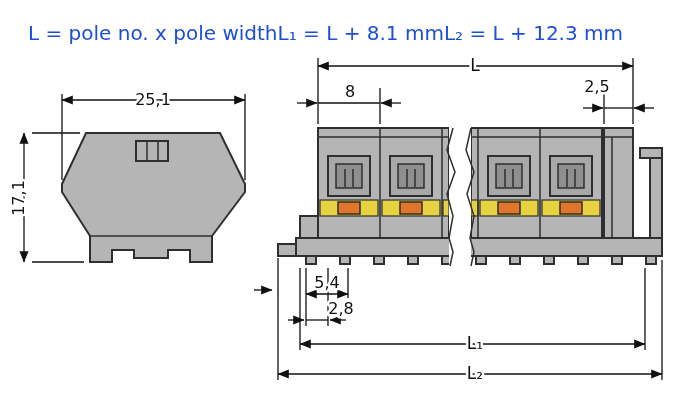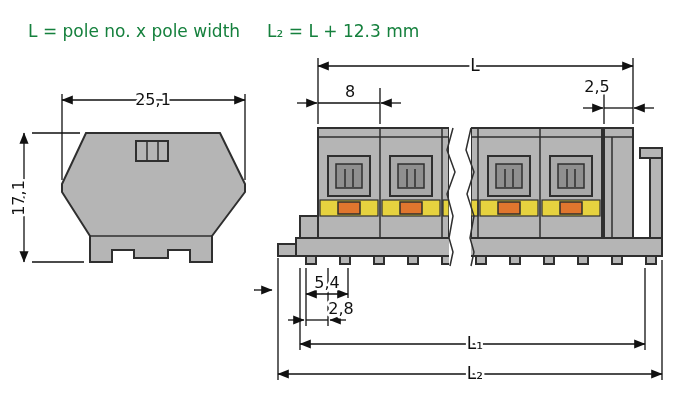--- a/index.html
+++ b/index.html
@@ -4,22 +4,22 @@
 <style>
   :root{
     --body-gray:#b5b5b5; --outline:#2f2f2f; --dimension:#111111;
     --accent-yellow:#e6d23f; --accent-orange:#e0762e;
     --clamp-light:#a8a8a8; --clamp-dark:#8f8f8f; --bg:#ffffff;
   }
   *{box-sizing:border-box}
   html,body{margin:0;padding:0;background:#fff}
   body{font-family:"DejaVu Sans","Liberation Sans",sans-serif}
   .stage{position:relative;width:697px;height:413px;background:var(--bg);overflow:hidden}
-  .formulas{position:absolute;top:21px;left:28px;display:flex;gap:27px;
-            font-size:17px;color:#15803d;white-space:nowrap}
+  .formulas{position:absolute;top:21px;left:28px;display:flex;
+            font-size:20px;color:#1d4ed8;white-space:nowrap}
   .formulas span{display:inline-block}
   svg{position:absolute;left:0;top:0}
   .outline{stroke:var(--outline)}
   .fill-body{fill:var(--body-gray)}
   .fill-yellow{fill:var(--accent-yellow)}
   .fill-orange{fill:var(--accent-orange)}
   .fill-clamp-a{fill:var(--clamp-light)}
   .fill-clamp-b{fill:var(--clamp-dark)}
   .fill-dim{fill:var(--dimension)}
   .fill-bg{fill:var(--bg)}
@@ -31,20 +31,21 @@
              paint-order:stroke;stroke-linejoin:round;text-anchor:middle}
   .big-label{font-size:17px}
 </style>
 </head>
 <body>
 
 <div class="stage">
 
   <div class="formulas">
     <span>L = pole no. x pole width</span>
+    <span>L₁ = L + 8.1 mm</span>
     <span>L₂ = L + 12.3 mm</span>
   </div>
 
   <svg width="697" height="413" viewBox="0 0 697 413">
     <defs>
       <marker id="arr" viewBox="0 0 10 8" refX="9.5" refY="4" markerWidth="9" markerHeight="7" orient="auto-start-reverse">
         <path d="M0,0 L10,4 L0,8 Z" class="fill-dim"></path>
       </marker>
       <g id="pole-internals">
         <rect x="10" y="156" width="42" height="40" class="fill-clamp-a outline" stroke-width="2"></rect>

